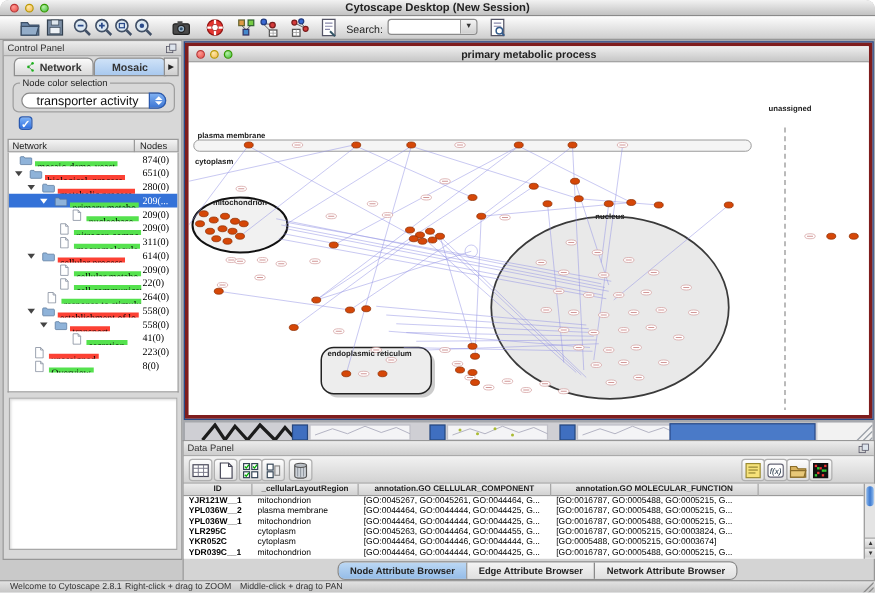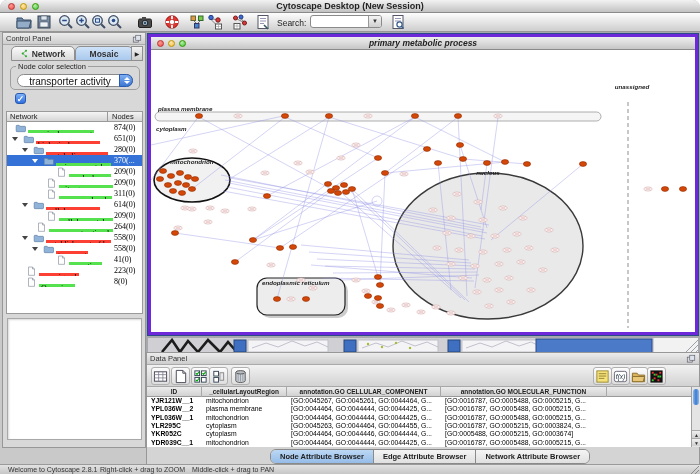--- a/index.html
+++ b/index.html
@@ -54,21 +54,21 @@
   .ticon svg{width:11px;height:10px;display:block;}
   .tlabelwrap{position:absolute;top:0.5px;height:10px;overflow:hidden;white-space:nowrap;}
   .tchip{display:inline-block;font-size:8px;line-height:9.5px;padding:0 2px;color:#000;white-space:nowrap;}
   .tchip.green{background:#55e24e;}
   .tchip.red{background:#fc4134;}
   .tcount{position:absolute;left:107px;top:1px;font-size:8px;color:#000;}
   .trow.sel .tcount{color:#fff;}
   .navigator{position:absolute;left:4px;top:285px;width:135px;height:122px;background:#fff;border:1px solid #a8a8a8;box-shadow:inset 1px 1px 2px rgba(0,0,0,.15);}
   
   .desktop{position:absolute;left:146px;top:32px;width:554px;height:320px;background:#a6a8ad;}
-  .iframe{position:absolute;left:2px;top:2px;width:550px;height:301px;border:3px solid #6d28d9;outline:1px solid #2a4a88;background:#fff;font-style:italic;}
+  .iframe{position:absolute;left:2px;top:2px;width:550px;height:301px;border:3px solid #7f1d1d;outline:1px solid #2a4a88;background:#fff;}
   .ititle{position:absolute;left:0;top:0;width:100%;height:13px;background:linear-gradient(#efefef,#c6c6c6);border-bottom:1px solid #8a8a8a;}
   .ilight{position:absolute;top:3px;width:7px;height:7px;border-radius:50%;}
   .ititle .t{position:absolute;left:0;right:0;top:1px;text-align:center;font-size:8.5px;font-weight:bold;color:#222;}
   .canvas{position:absolute;left:0;top:13px;width:544px;height:282px;background:#fff;overflow:hidden;}
   .minstrip{position:absolute;left:2px;top:306px;width:550px;height:16px;background:#cfcfd4;}
   
   .dpanel{position:absolute;left:146px;top:352px;width:554px;height:112px;background:#d4d4d4;border:1px solid #979797;border-bottom:none;}
   .dtoolbar{position:absolute;left:0;top:12px;width:100%;height:22px;background:linear-gradient(#f2f2f2,#d2d2d2);border-bottom:1px solid #a8a8a8;}
   .dbtn{position:absolute;top:2px;width:19px;height:18px;background:linear-gradient(#fdfdfd,#dedede);border:1px solid #b0b0b0;border-radius:3px;}
   .dbtn svg{width:15px;height:15px;display:block;margin:1px auto;}
@@ -278,21 +278,21 @@
           <span class="tcount">280(0)</span>
         </div>
         <div class="trow sel">
           <span class="tarrow" style="left:25px"></span>
           <span class="ticon" style="left:36px">
             <svg viewBox="0 0 15 15">
               <path d="M1 4.5c0-.6.4-1 1-1h3.5l1 1.5H14c.6 0 1 .4 1 1V12c0 .6-.4 1-1 1H2c-.6 0-1-.4-1-1z" fill="#8fb3d9" stroke="#55779c" stroke-width=".9"></path>
             </svg>
           </span>
           <span class="tlabelwrap" style="left:49px;width:57px"><span class="tchip green">primary metabo</span></span>
-          <span class="tcount">370(...</span>
+          <span class="tcount">209(...</span>
         </div>
         <div class="trow">
           <span class="ticon" style="left:49px">
             <svg viewBox="0 0 15 15">
               <path d="M3 1.5h6l3 3V14H3z" fill="#fff" stroke="#8890a0"></path>
               <path d="M9 1.5v3h3" fill="none" stroke="#8890a0"></path>
             </svg>
           </span>
           <span class="tlabelwrap" style="left:62px;width:44px"><span class="tchip green">nucleobase-</span></span>
           <span class="tcount">209(0)</span>
@@ -329,20 +329,30 @@
         </div>
         <div class="trow">
           <span class="ticon" style="left:39px">
             <svg viewBox="0 0 15 15">
               <path d="M3 1.5h6l3 3V14H3z" fill="#fff" stroke="#8890a0"></path>
               <path d="M9 1.5v3h3" fill="none" stroke="#8890a0"></path>
             </svg>
           </span>
           <span class="tlabelwrap" style="left:52px;width:54px"><span class="tchip green">cellular metabo</span></span>
           <span class="tcount">209(0)</span>
+        </div>
+        <div class="trow">
+          <span class="ticon" style="left:39px">
+            <svg viewBox="0 0 15 15">
+              <path d="M3 1.5h6l3 3V14H3z" fill="#fff" stroke="#8890a0"></path>
+              <path d="M9 1.5v3h3" fill="none" stroke="#8890a0"></path>
+            </svg>
+          </span>
+          <span class="tlabelwrap" style="left:52px;width:54px"><span class="tchip green">cell communicat</span></span>
+          <span class="tcount">22(0)</span>
         </div>
         <div class="trow">
           <span class="ticon" style="left:29px">
             <svg viewBox="0 0 15 15">
               <path d="M3 1.5h6l3 3V14H3z" fill="#fff" stroke="#8890a0"></path>
               <path d="M9 1.5v3h3" fill="none" stroke="#8890a0"></path>
             </svg>
           </span>
           <span class="tlabelwrap" style="left:42px;width:64px"><span class="tchip green">response to stimulu</span></span>
           <span class="tcount">264(0)</span>

